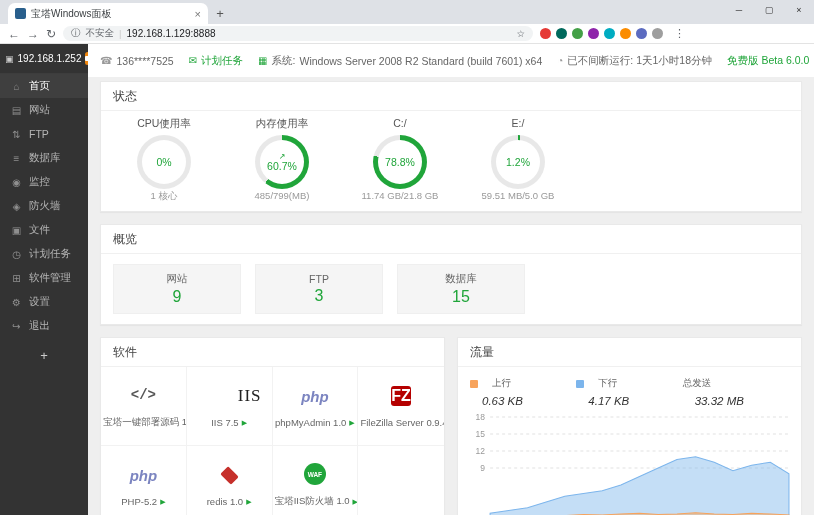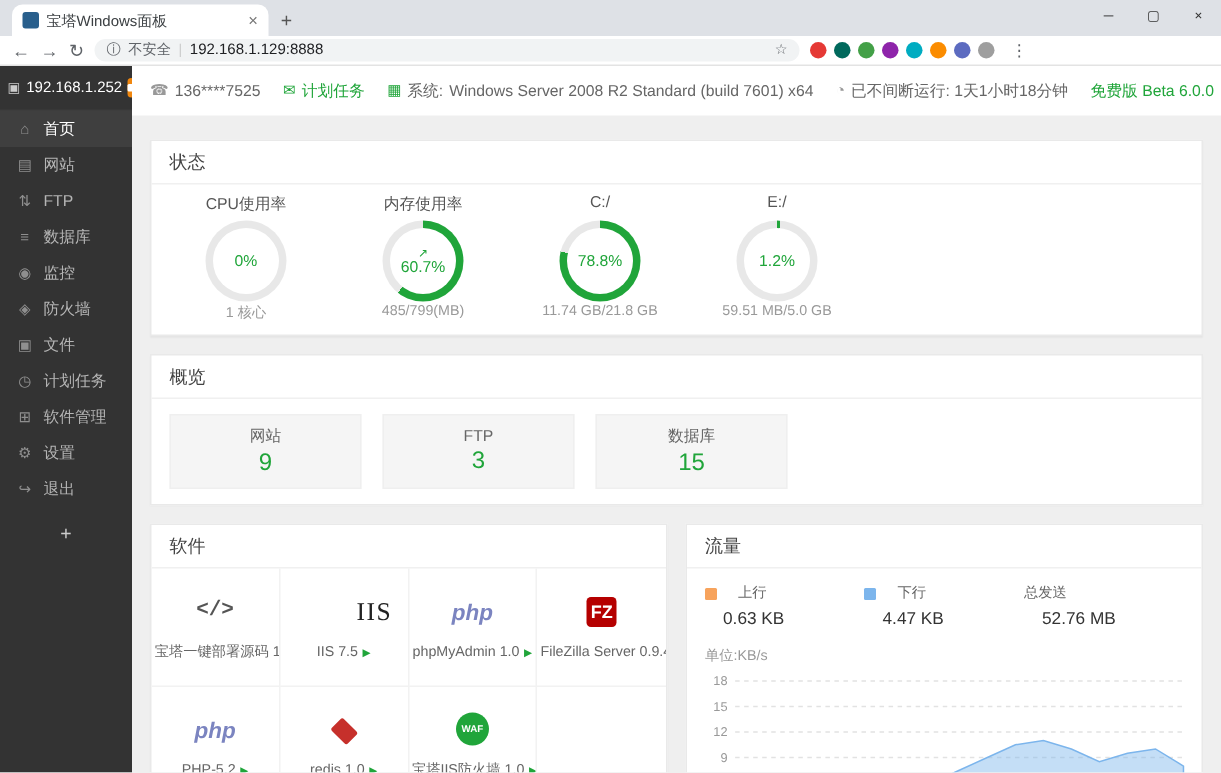--- a/index.html
+++ b/index.html
@@ -1,21 +1,21 @@
 <!DOCTYPE html>
 <html><head>
 <meta charset="utf-8">
 <style>
   * { box-sizing: border-box; margin: 0; padding: 0; }
   html,body { width: 814px; height: 515px; overflow: hidden; }
   body { font-family: "Liberation Sans","DejaVu Sans",sans-serif; background:#efefef; font-size:11px; color:#333; }
 
   
   .tabstrip { height:24px; background:#dee1e6; display:flex; align-items:flex-end; }
-  .tab { width:171px; height:21px; background:#fff; border-radius:7px 7px 0 0; margin-left:8px;
+  .tab { width:200px; height:21px; background:#fff; border-radius:7px 7px 0 0; margin-left:8px;
          display:flex; align-items:center; gap:5px; padding:0 7px; font-size:10px; color:#3c4043; }
   .favicon { width:11px; height:11px; background:#295f8c; border-radius:2px; flex:none; }
   .tab-title { flex:1; white-space:nowrap; overflow:hidden; }
   .tab-close { color:#777; font-size:11px; }
   .newtab { width:24px; text-align:center; color:#555; font-size:13px; padding-bottom:3px; }
   .wincontrols { margin-left:auto; display:flex; align-self:flex-start; }
   .wincontrols span { width:30px; height:20px; display:flex; align-items:center; justify-content:center; font-size:9px; color:#333; }
   .toolbar { height:20px; background:#fff; display:flex; align-items:center; padding:0 8px; gap:7px; border-bottom:1px solid #e3e3e3; }
   .navbtn { color:#5f6368; font-size:12px; line-height:1; }
   .omnibox { flex:1; height:15px; background:#f1f3f4; border-radius:8px; display:flex; align-items:center; gap:5px; padding:0 8px; font-size:9.5px; color:#5f6368; max-width:470px; }
@@ -38,21 +38,21 @@
   .si-icon { width:11px; text-align:center; font-size:10px; color:#8f8f8f; }
   .side-add { margin-top:10px; text-align:center; color:#ccc; font-size:13px; }
 
   .main { flex:1; display:flex; flex-direction:column; min-width:0; }
   .topbar { height:33px; background:#fff; display:flex; align-items:center; padding:0 12px; gap:15px; font-size:10.5px; color:#666; flex:none; }
   .tb-item { display:flex; align-items:center; gap:4px; white-space:nowrap; }
   .tb-icon { font-size:10px; color:#999; }
   .green { color:#20a53a; }
   .tb-right { margin-left:auto; display:flex; align-items:center; gap:8px; white-space:nowrap; }
 
-  .content { flex:1; padding:16px 12px 0; overflow:hidden; }
+  .content { flex:1; padding:4px 12px 0; overflow:hidden; }
   .panel { background:#fff; border:1px solid #e9e9e9; box-shadow:0 1px 1px rgba(0,0,0,.04); margin-bottom:12px; }
   .panel-h { height:29px; line-height:29px; padding:0 12px; font-size:12px; color:#444; border-bottom:1px solid #f0f0f0; }
 
   
   .status-body { display:flex; padding:6px 0 8px 4px; }
   .gauge { width:118px; text-align:center; }
   .g-label { font-size:10.5px; color:#555; margin-bottom:5px; height:13px; }
   .g-ring { width:54px; height:54px; border-radius:50%; margin:0 auto; display:flex; align-items:center; justify-content:center; background:#e8e8e8; }
   .g-inner { width:44px; height:44px; background:#fff; border-radius:50%; display:flex; flex-direction:column; align-items:center; justify-content:center; }
   .g-free { font-size:8px; color:#20a53a; line-height:7px; }
@@ -70,32 +70,32 @@
   .bottom-row .panel { flex:1; margin-bottom:0; overflow:hidden; height:260px; }
 
   
   .soft-grid { display:grid; grid-template-columns:repeat(4,1fr); }
   .s-cell { height:79px; border-right:1px solid #f2f2f2; border-bottom:1px solid #f2f2f2; display:flex; flex-direction:column; align-items:center; justify-content:center; gap:9px; overflow:hidden; }
   .s-cell:nth-child(4n) { border-right:none; }
   .s-icon { height:24px; display:flex; align-items:center; justify-content:center; }
   .ic-code { font-family:"Liberation Mono","DejaVu Sans Mono",monospace; font-weight:bold; font-size:14px; color:#555; }
   .ic-iis  { font-family:"Liberation Serif","DejaVu Serif",serif; font-size:17px; color:#222; letter-spacing:1px;margin-left:41px; }
   .ic-php  { font-style:italic; font-weight:bold; font-size:15px; color:#7b84c0; }
-  .ic-fz   { width:20px; height:20px; background:#b50000; color:#fff; font-weight:bold; font-size:12px; display:flex; align-items:center; justify-content:center; border-radius:3px; }
+  .ic-fz   { width:20px; height:20px; background:#b50000; color:#fff; font-weight:bold; font-size:16px; display:flex; align-items:center; justify-content:center; border-radius:3px; }
   .ic-redis{ width:15px; height:15px; background:#c6302b; transform:rotate(45deg) scale(1,.75); border-radius:2px; }
   .ic-waf  { width:22px; height:22px; background:#20a53a; color:#fff; font-size:6.5px; font-weight:bold; border-radius:50%; display:flex; align-items:center; justify-content:center; }
   .s-name { font-size:9.5px; color:#666; display:flex; align-items:center; gap:3px; white-space:nowrap; max-width:95%; }
   .play { color:#20a53a; font-size:7px; }
 
   
   .t-stats { display:flex; padding:10px 12px 2px; }
   .t-stat { flex:1; }
   .t-label { font-size:9.5px; color:#666; display:flex; align-items:center; gap:14px;text-align:right; }
   .t-leg { width:8px; height:8px; border-radius:1px; display:inline-block; }
-  .t-value { font-size:11.5px; color:#333; margin-top:5px; margin-left:12px; }
+  .t-value { font-size:11.5px; color:#333; margin-top:5px; margin-left:12px;font-style:italic; }
   .t-unit { font-size:9.5px; color:#999; padding:10px 12px 2px; }
   .t-chart { display:block; width:calc(100% - 12px); height:120px; margin:0 6px; }
 </style>
 </head>
 <body>
 
 <div class="tabstrip">
   <div class="tab">
     <span class="favicon"></span>
     <span class="tab-title">宝塔Windows面板</span>
@@ -356,30 +356,29 @@
                   <span class="t-leg" style="background: rgb(247, 163, 92);"></span>
                   <span>上行</span>
                 </div>
               <div class="t-value">0.63 KB</div>
             </div>
             <div class="t-stat">
               <div class="t-label">
                   <span class="t-leg" style="background: rgb(124, 181, 236);"></span>
                   <span>下行</span>
                 </div>
-              <div class="t-value">4.47 KB</div>
+              <div class="t-value">4.17 KB</div>
             </div>
             <div class="t-stat">
               <div class="t-label">
                   <span>总发送</span>
                 </div>
-              <div class="t-value">52.76 MB</div>
-            </div>
-          </div>
-          <div class="t-unit">单位:KB/s</div>
+              <div class="t-value">33.32 MB</div>
+            </div>
+          </div>
           <svg class="t-chart" viewBox="0 0 330 120" preserveAspectRatio="none">
               <line x1="26" y1="8" x2="324" y2="8" stroke="#e2e2e2" stroke-width="1" stroke-dasharray="3,3"></line>
               <text x="21" y="11" font-size="8.5" fill="#999" text-anchor="end" font-family="Liberation Sans, sans-serif">18</text>
               <line x1="26" y1="25" x2="324" y2="25" stroke="#e2e2e2" stroke-width="1" stroke-dasharray="3,3"></line>
               <text x="21" y="28" font-size="8.5" fill="#999" text-anchor="end" font-family="Liberation Sans, sans-serif">15</text>
               <line x1="26" y1="42" x2="324" y2="42" stroke="#e2e2e2" stroke-width="1" stroke-dasharray="3,3"></line>
               <text x="21" y="45" font-size="8.5" fill="#999" text-anchor="end" font-family="Liberation Sans, sans-serif">12</text>
               <line x1="26" y1="59" x2="324" y2="59" stroke="#e2e2e2" stroke-width="1" stroke-dasharray="3,3"></line>
               <text x="21" y="62" font-size="8.5" fill="#999" text-anchor="end" font-family="Liberation Sans, sans-serif">9</text>
               <polygon points="26,110 26.0,104.3 44.6,101.5 63.3,98.7 81.9,93.0 100.5,87.3 119.1,84.5 137.8,81.7 156.4,76.0 175.0,67.5 193.6,59.0 212.3,50.5 230.9,47.7 249.5,53.3 268.1,61.8 286.8,56.2 305.4,53.3 324.0,64.7 324,110" fill="#7cb5ec" fill-opacity="0.45" stroke="#7cb5ec" stroke-width="1"></polygon>

